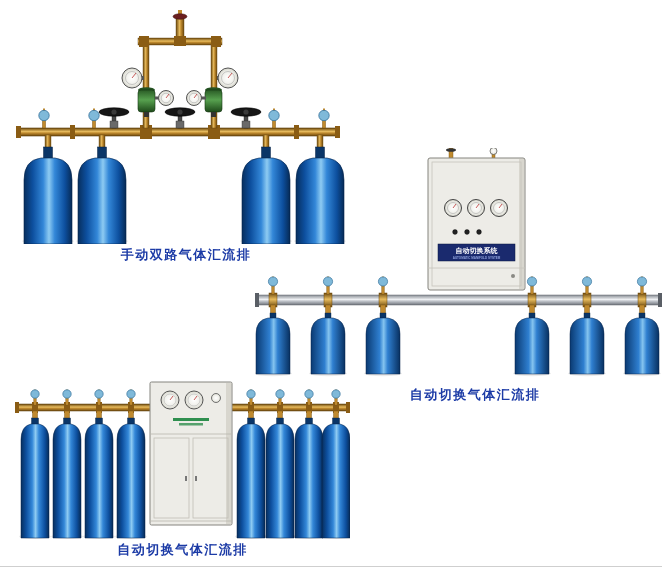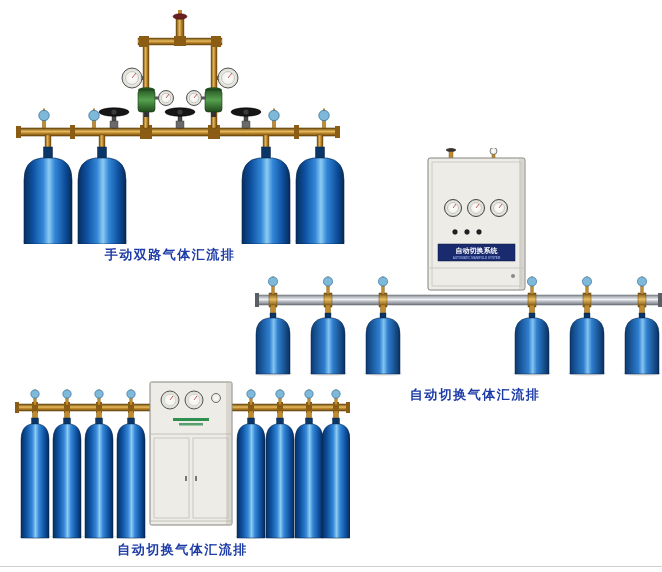--- a/index.html
+++ b/index.html
@@ -150,21 +150,21 @@
       </g>
 
       <g>
         <use href="#f1c" x="40"></use>
         <use href="#f1c" x="94"></use>
         <use href="#f1c" x="258"></use>
         <use href="#f1c" x="312"></use>
       </g>
     </svg>
   </div>
-  <div class="caption" style="left:0;top:246px;width:340px">手动双路气体汇流排</div>
+  <div class="caption" style="left:16px;top:246px;width:340px">手动双路气体汇流排</div>
 
   <div class="fig" style="left:255px;top:148px;width:407px;height:230px">
     <svg width="407" height="230" viewBox="0 0 407 230">
       <defs>
         <linearGradient id="f2cyl" x1="0" y1="0" x2="1" y2="0">
           <stop offset="0" stop-color="#0a3a72"></stop>
             <stop offset="0.4" stop-color="#2f7fd0"></stop>
           <stop offset="0.52" stop-color="#85c4ef"></stop>
             <stop offset="0.64" stop-color="#2f7fd0"></stop>
           <stop offset="1" stop-color="#083060"></stop>

